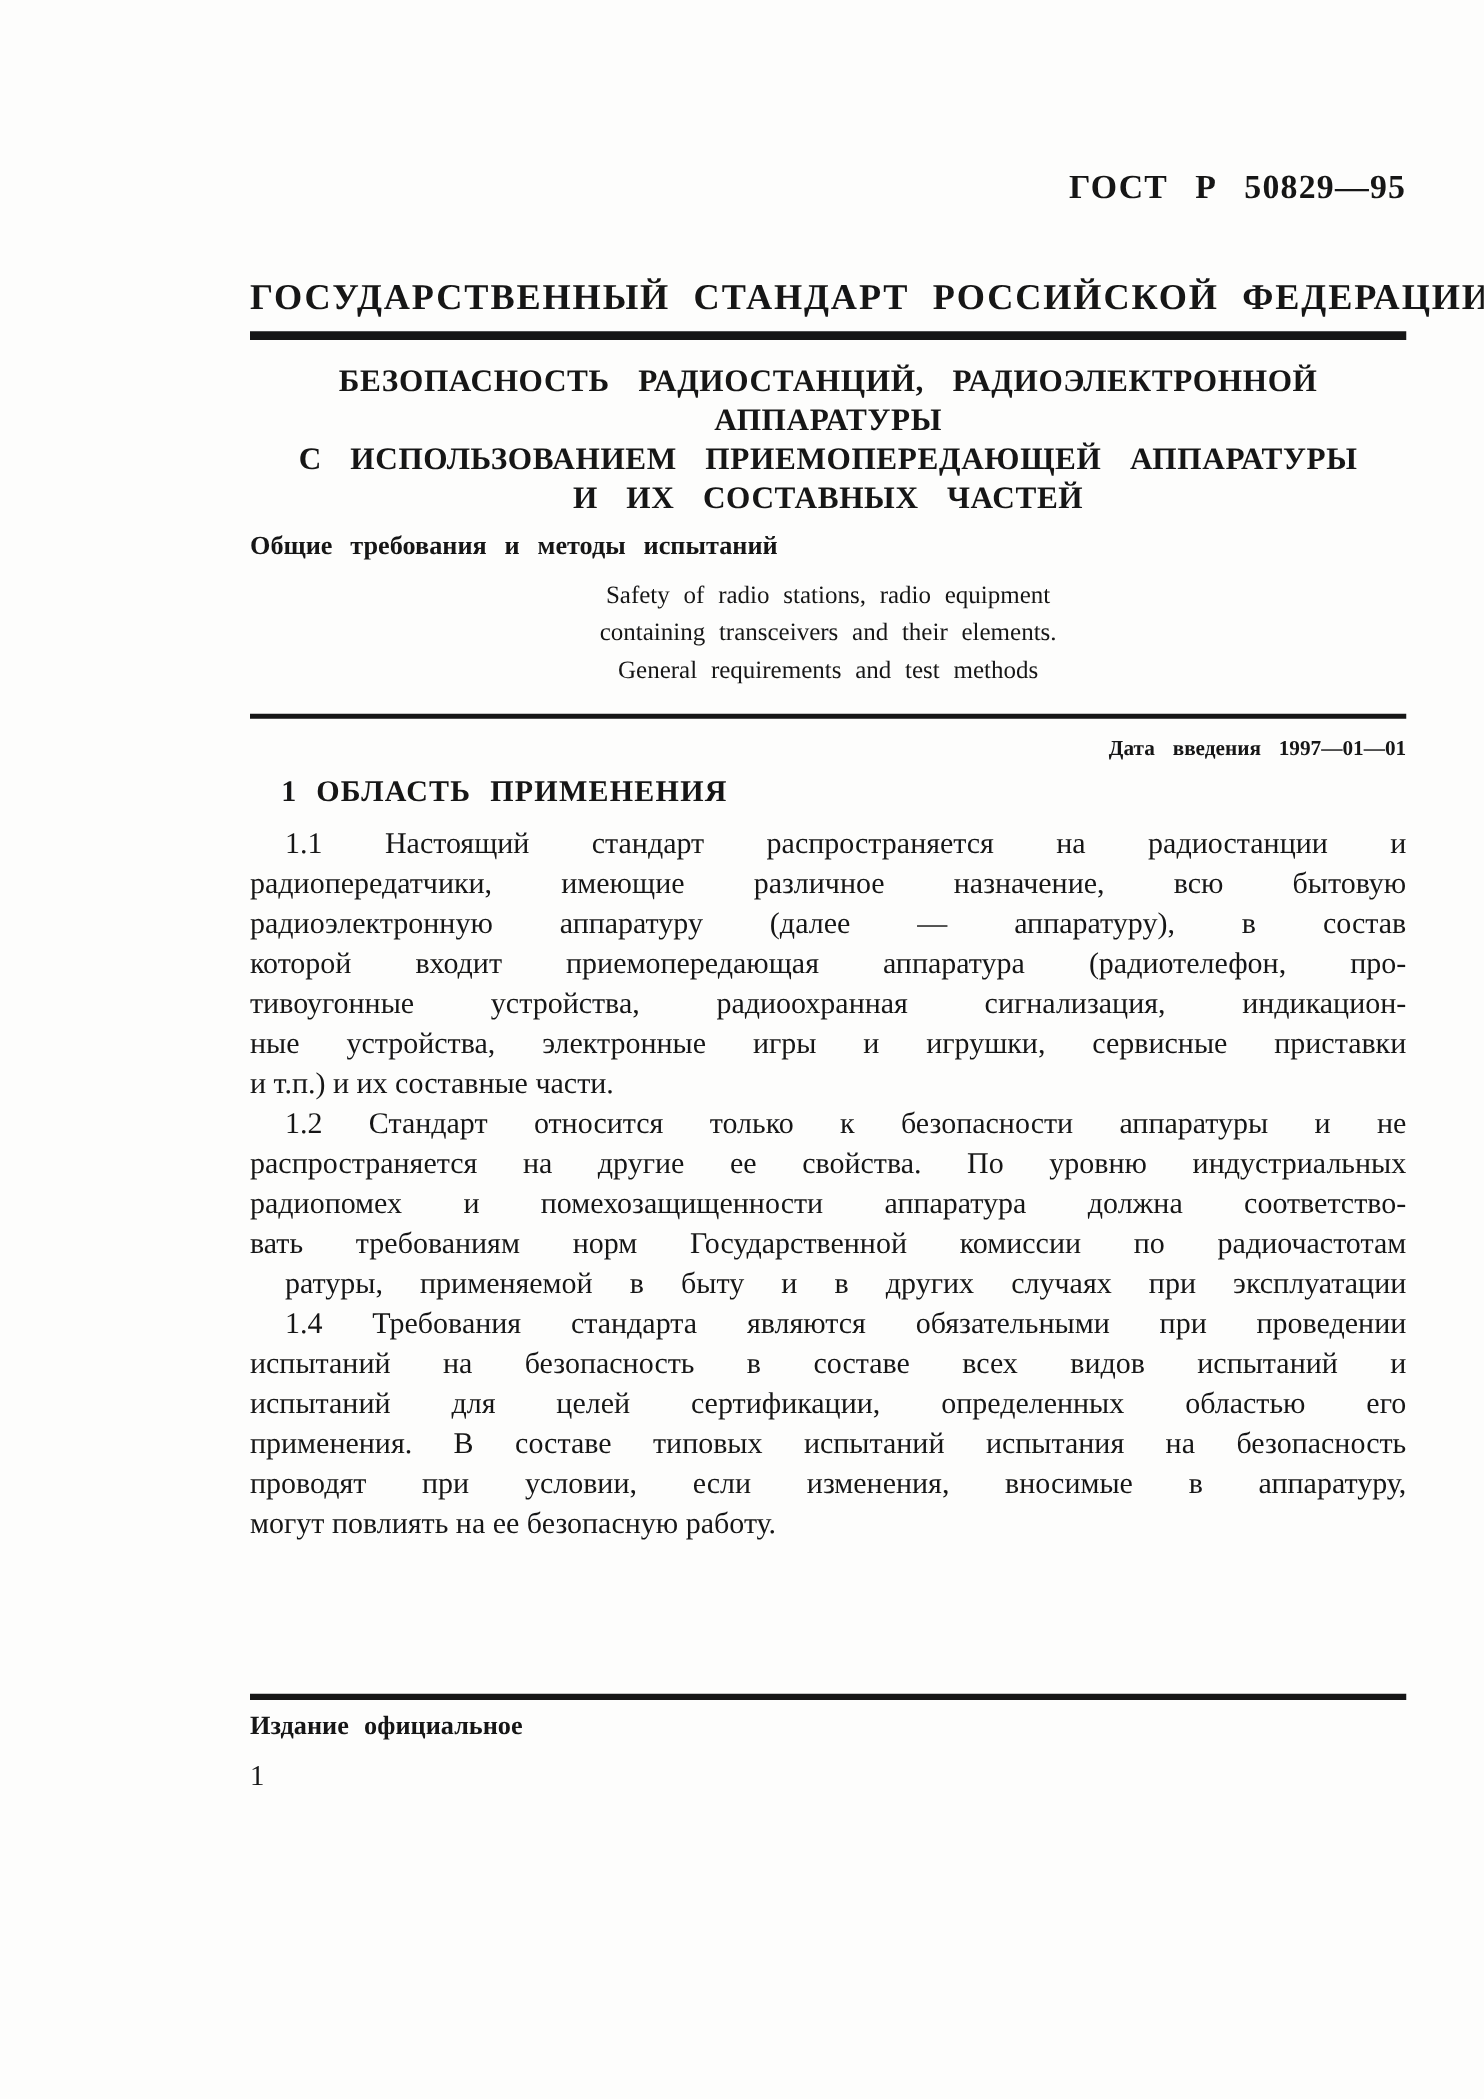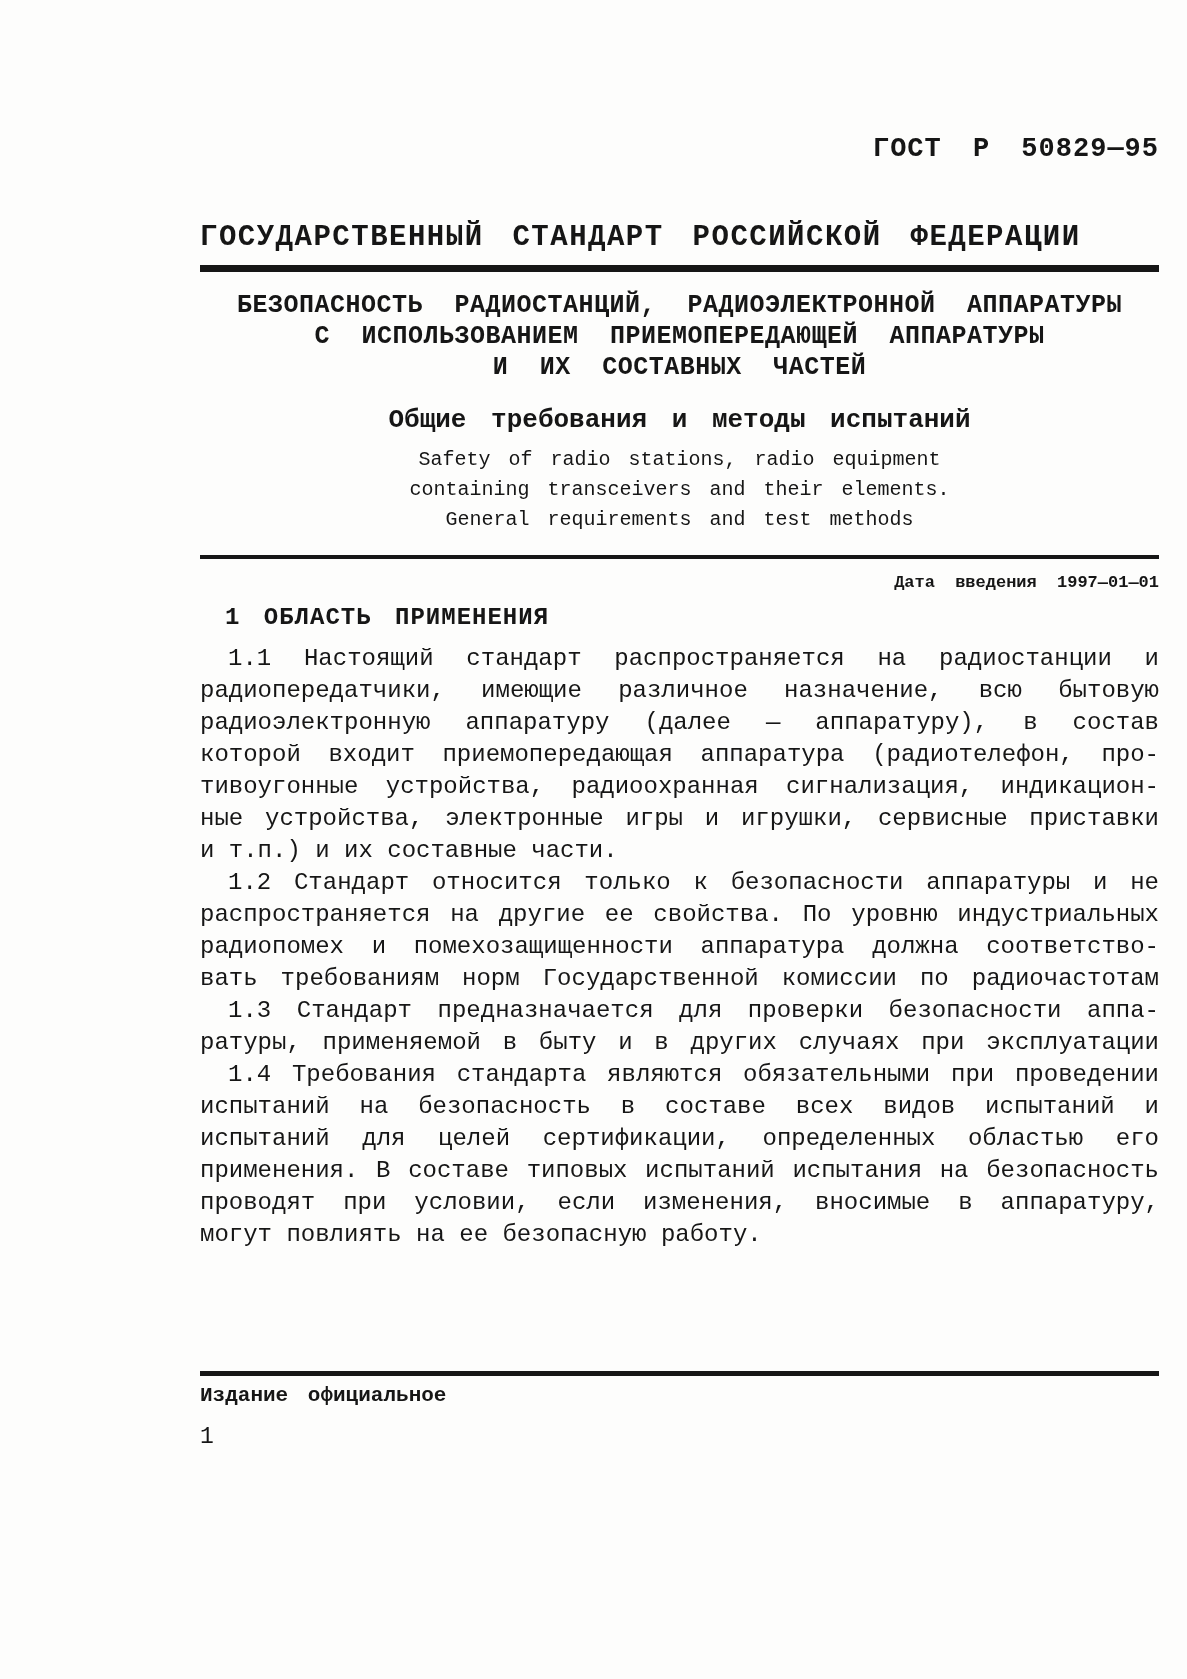--- a/index.html
+++ b/index.html
@@ -11,23 +11,22 @@
   body {
     width: 1187px;
     height: 1679px;
     font-family: "Liberation Serif", "DejaVu Serif", serif;
     color: var(--ink);
     overflow: hidden;
   }
   .page {
     width: 1187px;
     height: 1679px;
-    padding: 133px 28px 0 200px; 
+    padding: 133px 62px 0 200px; 
     background: var(--paper);
-    font-family: Liberation Mono, monospace;
   }
 
   
   .doc-code {
     text-align: right;
     font-weight: bold;
     font-size: 27px;
     line-height: 32px;
     word-spacing: 14px;
     letter-spacing: 1px;
@@ -51,24 +50,23 @@
   .doc-title { margin-top: 18px; }
   .doc-title .center-line {
     text-align: center;
     font-weight: bold;
     font-size: 25px;
     line-height: 31px;
     letter-spacing: 0.5px;
     word-spacing: 16px;
   }
   .subtitle-ru {
-    margin-top: 23px;
-    text-align: center;
+    margin-top: 8px;
     font-weight: bold;
-    font-size: 26px;
+    font-size: 21px;
     line-height: 28px;
     word-spacing: 9px;
   }
   .subtitle-en { margin-top: 11px; }
   .subtitle-en .center-line {
     text-align: center;
     font-size: 20px;
     line-height: 30px;
     word-spacing: 6px;
   }
@@ -159,21 +157,20 @@
         <div class="line">ные устройства, электронные игры и игрушки, сервисные приставки</div>
         <div class="line last">и т.п.) и их составные части.</div>
       </div>
     <div class="para">
         <div class="line">1.2 Стандарт относится только к безопасности аппаратуры и не</div>
         <div class="line">распространяется на другие ее свойства. По уровню индустриальных</div>
         <div class="line">радиопомех и помехозащищенности аппаратура должна соответство-</div>
         <div class="line">вать требованиям норм Государственной комиссии по радиочастотам</div>
       </div>
     <div class="para">
-        <div class="line">1.3 Стандарт предназначается для проверки безопасности аппа-</div>
         <div class="line">ратуры, применяемой в быту и в других случаях при эксплуатации</div>
       </div>
     <div class="para">
         <div class="line">1.4 Требования стандарта являются обязательными при проведении</div>
         <div class="line">испытаний на безопасность в составе всех видов испытаний и</div>
         <div class="line">испытаний для целей сертификации, определенных областью его</div>
         <div class="line">применения. В составе типовых испытаний испытания на безопасность</div>
         <div class="line">проводят при условии, если изменения, вносимые в аппаратуру,</div>
         <div class="line last">могут повлиять на ее безопасную работу.</div>
       </div>

